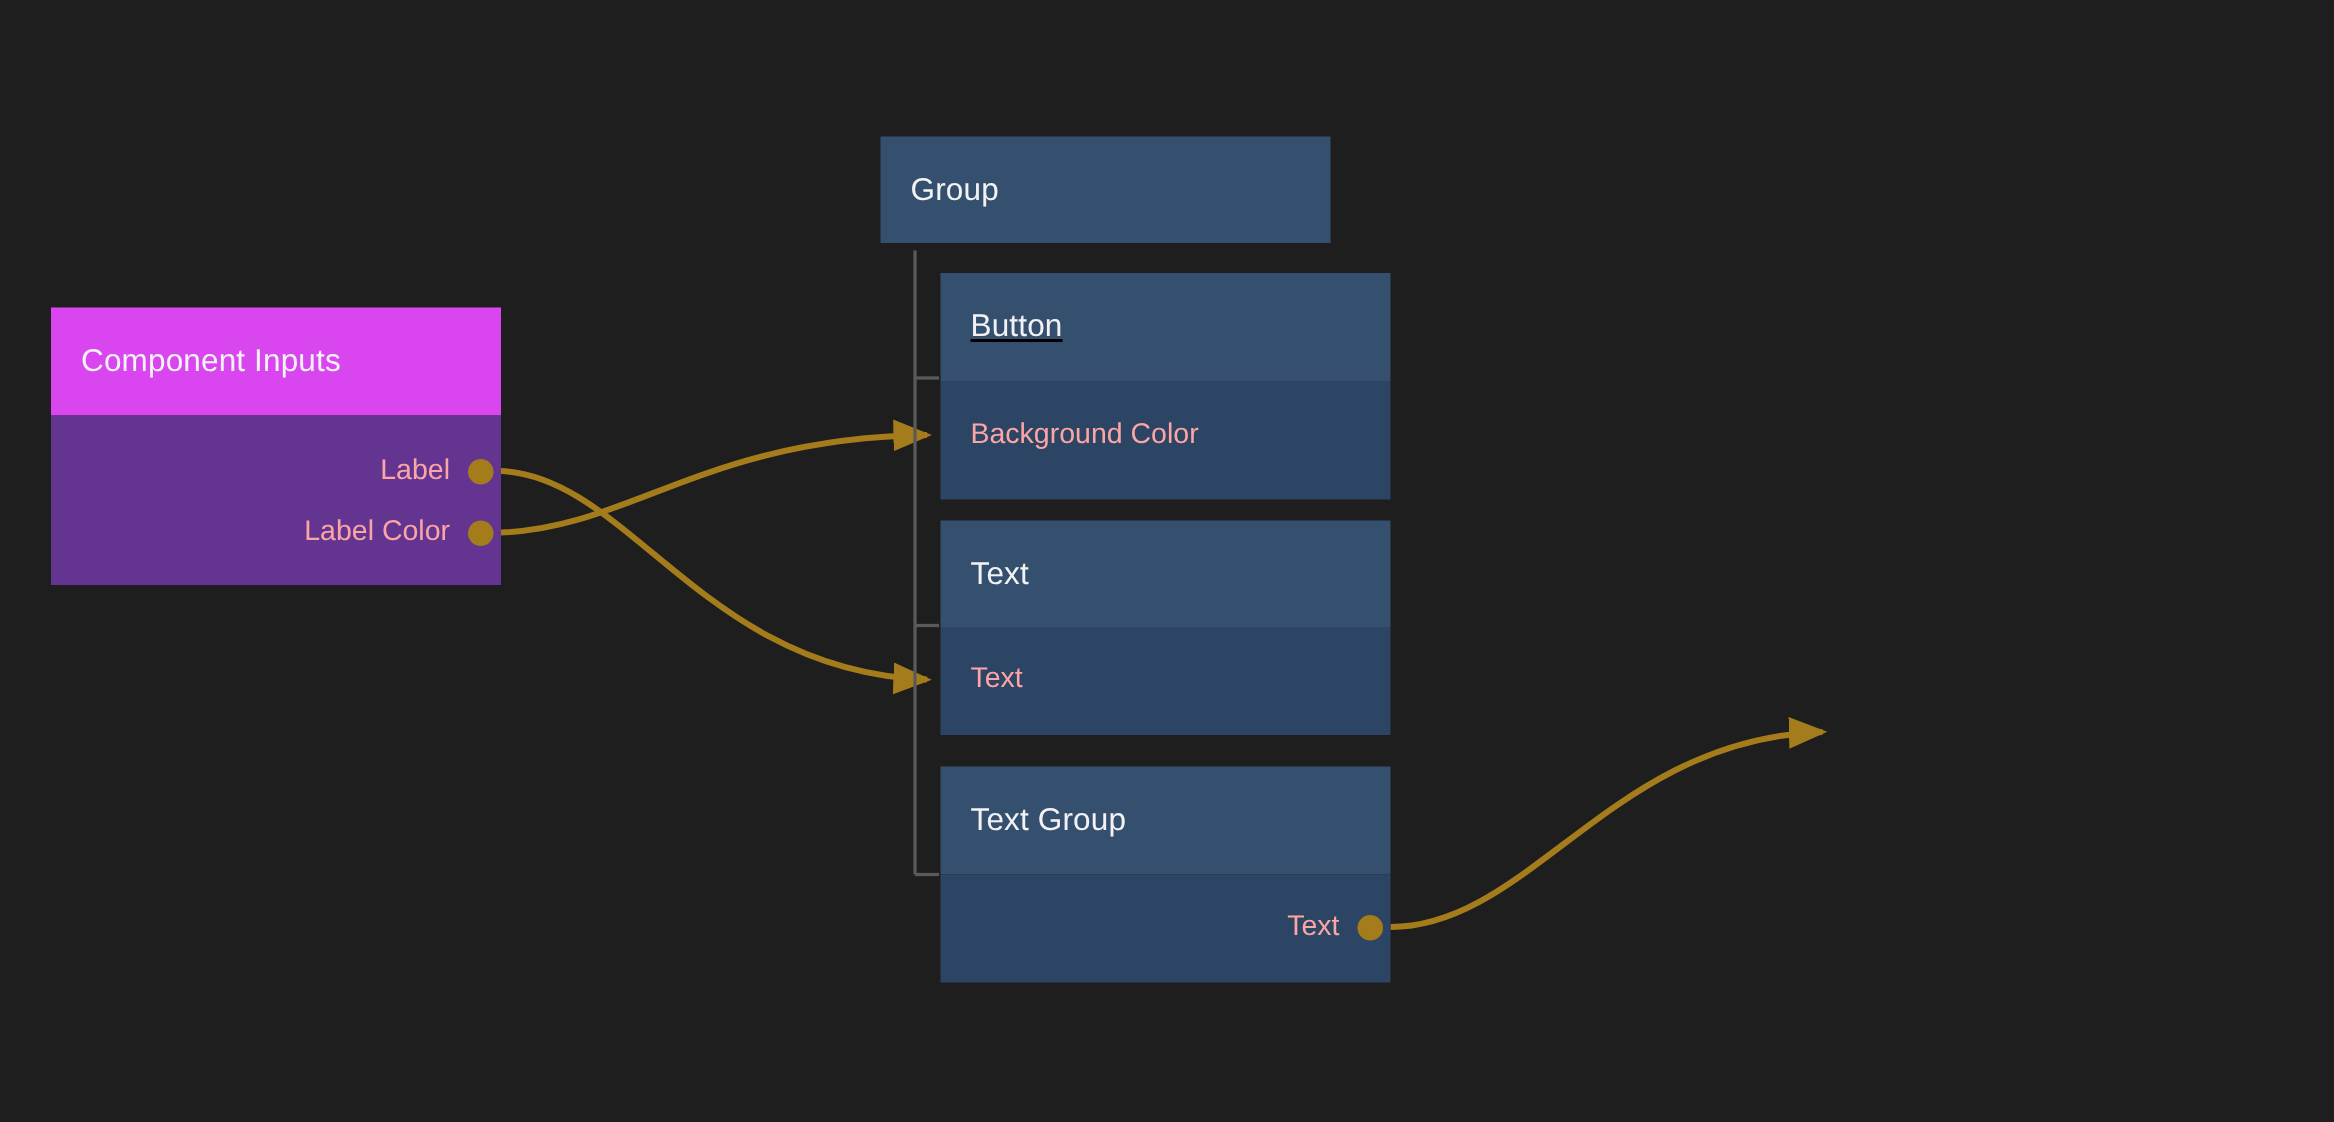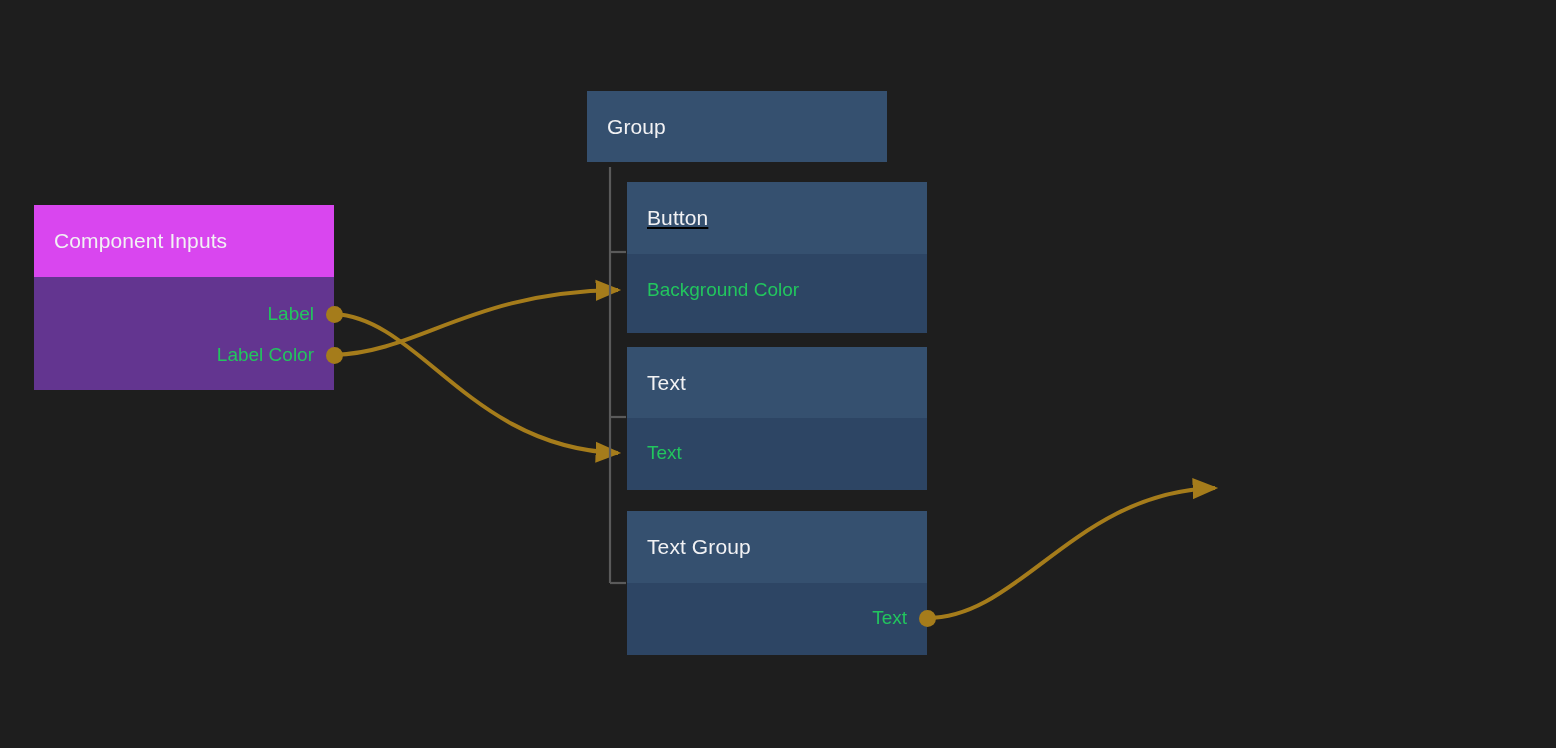--- a/index.html
+++ b/index.html
@@ -41,26 +41,26 @@
     white-space: nowrap;
   }
   .node-body {
     box-sizing: border-box;
     position: relative;
     flex: 1 1 auto;
   }
   .port-row {
     position: absolute;
     left: 0;
-    right: 0;
+    right: 14px;
     height: 26px;
     display: flex;
     align-items: center;
     font-size: 19px;
-    color: #22c55e;
+    color: #fca5a5;
     white-space: nowrap;
   }
   .port-row.in {
     justify-content: flex-start;
     padding-left: 20px;
   }
   .port-row.out {
     justify-content: flex-end;
     padding-right: 20px;
   }

